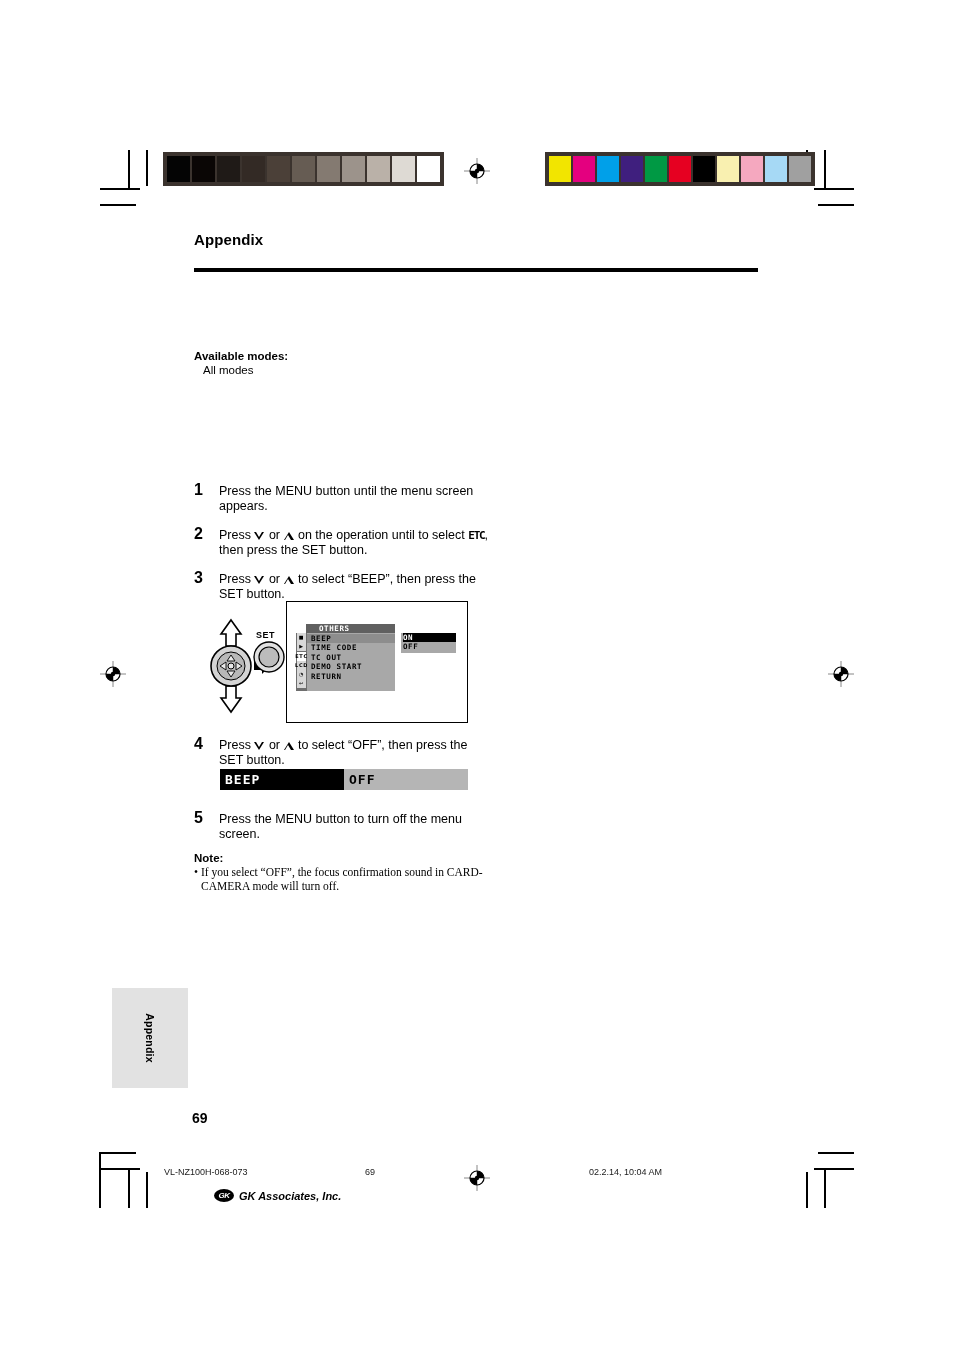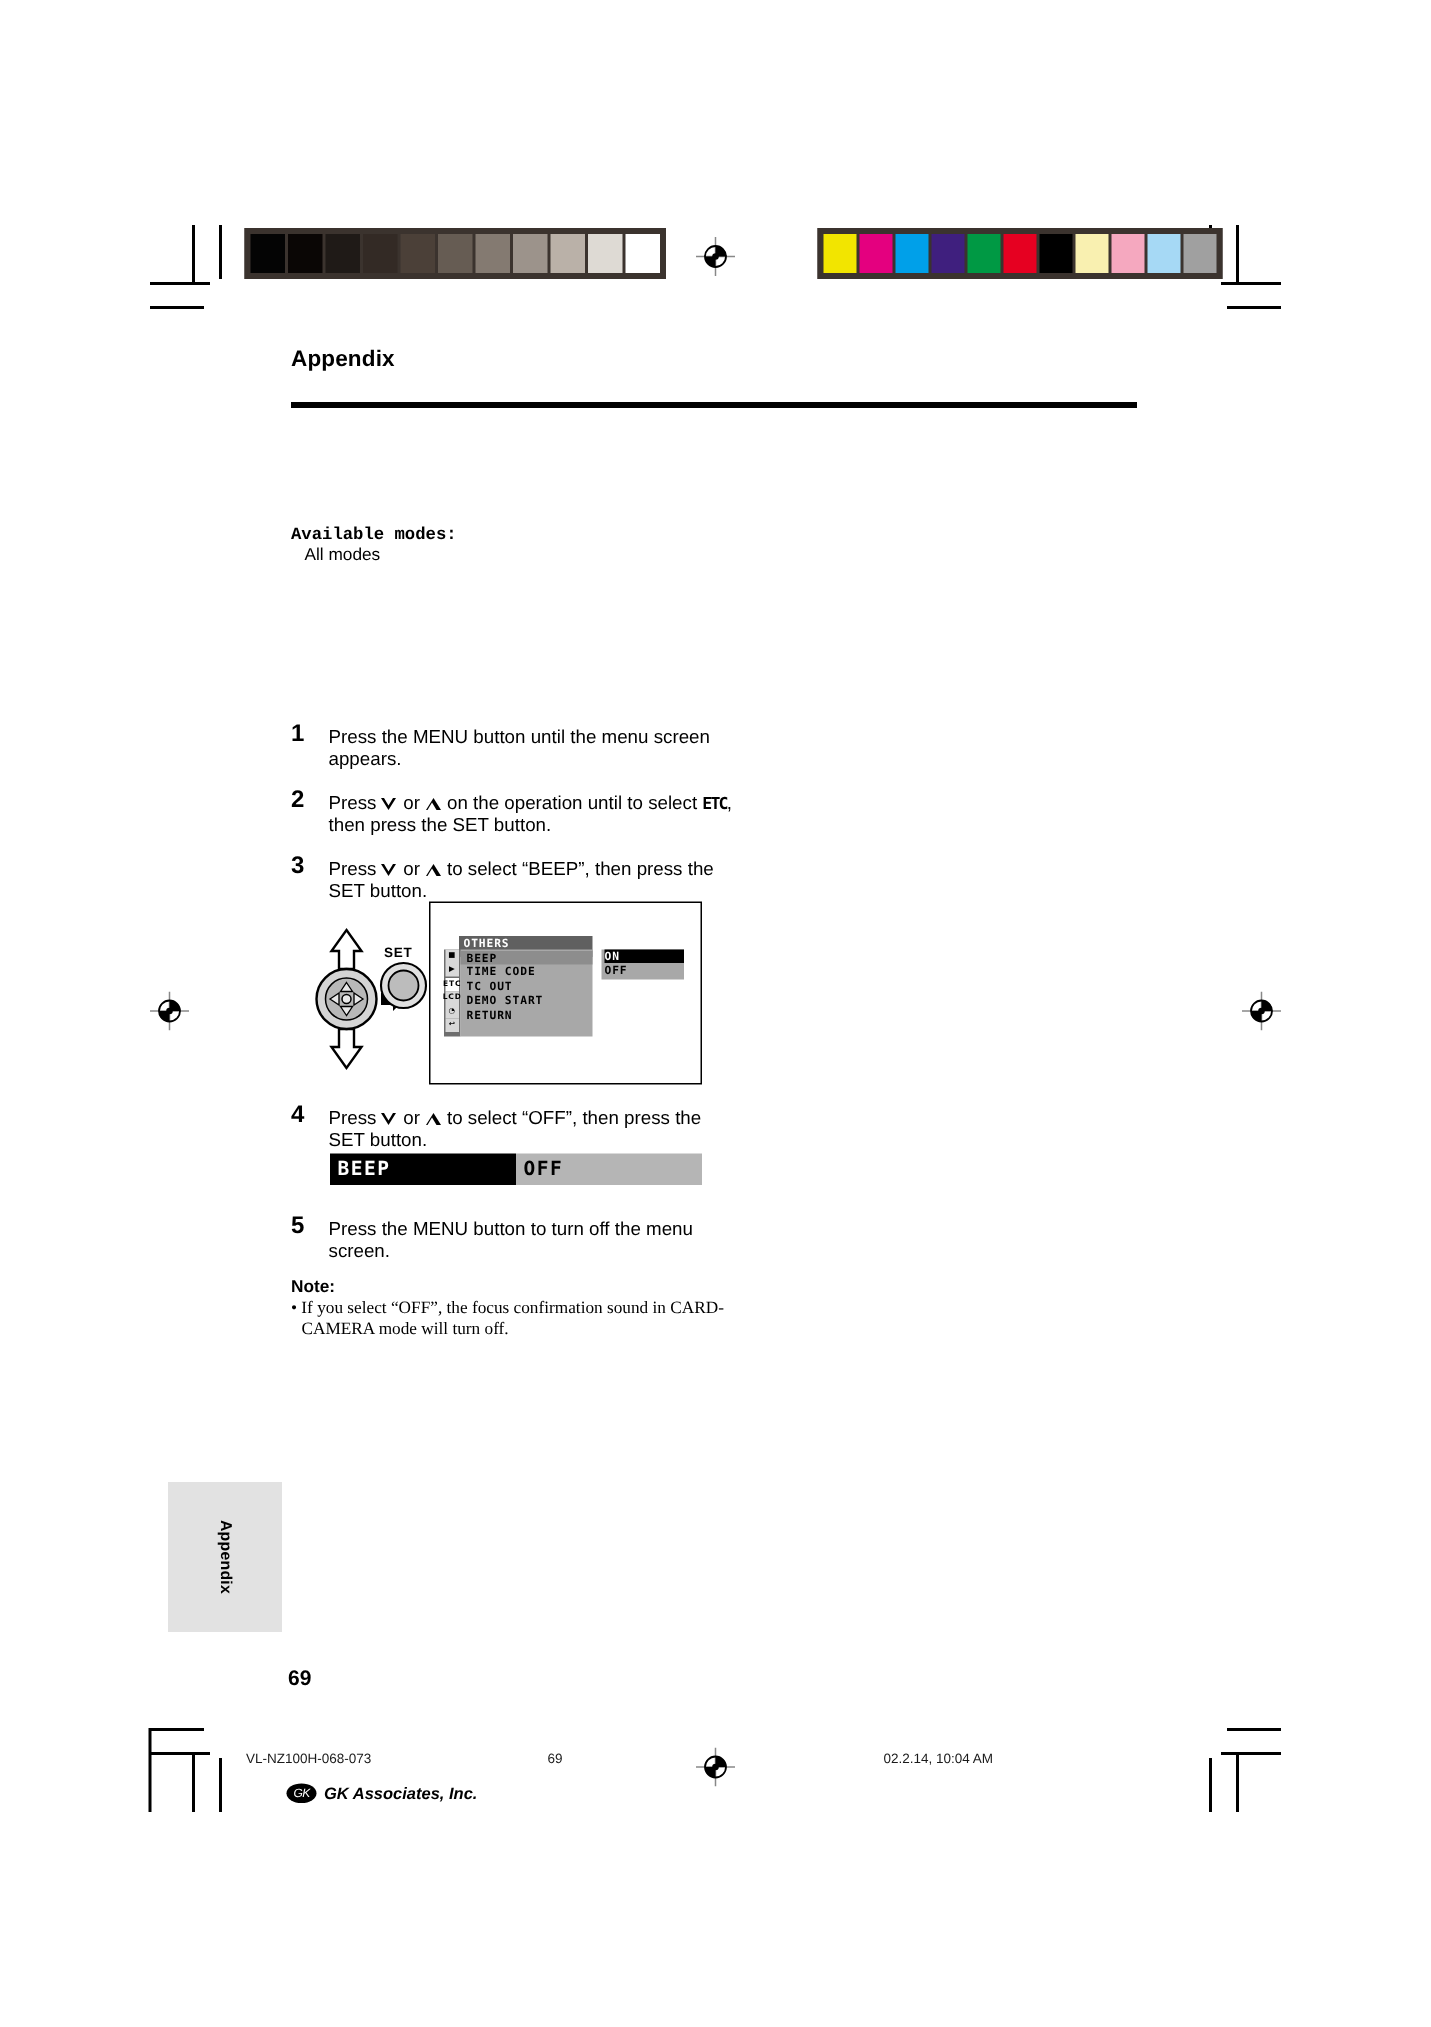--- a/index.html
+++ b/index.html
@@ -83,21 +83,20 @@
     line-height: 19px;
     letter-spacing: -0.1px;
   }
 
   .avail-label {
     position: absolute;
     left: 194px;
     top: 350px;
     font-size: 11.5px;
     font-weight: bold;
-    font-family: Liberation Mono, monospace;
   }
   .avail-value {
     position: absolute;
     left: 203px;
     top: 364px;
     font-size: 11.5px;
   }
 
   .intro {
     position: absolute;
@@ -203,21 +202,21 @@
     font-weight: bold;
     letter-spacing: 0.6px;
     line-height: 9.4px;
   }
   .osd-titlebar {
     position: absolute;
     left: 10px; top: 0;
     width: 89px; height: 14px;
     background: #606060;
     color: #fff;
-    padding-left: 3px;
+    padding-left: 13px;
     box-sizing: border-box;
     line-height: 9px;
   }
   .osd-iconcol {
     position: absolute;
     left: 0; top: 9px;
     width: 11px;
     height: 58px;
     background: #6e6e6e;
   }
@@ -369,26 +368,27 @@
     align-items: center;
     gap: 5px;
   }
   .gk-mark {
     width: 20px;
     height: 13px;
     border-radius: 50%;
     background: #000;
     color: #fff;
     font-size: 8px;
-    font-weight: normal;
+    font-weight: bold;
     display: flex;
     align-items: center;
     justify-content: center;
     font-style: italic;
     letter-spacing: -0.5px;
+    margin-left: 23px;
   }
   .gk-text {
     font-size: 11px;
     font-weight: bold;
     font-style: italic;
   }
 </style>
 </head>
 <body>
 

